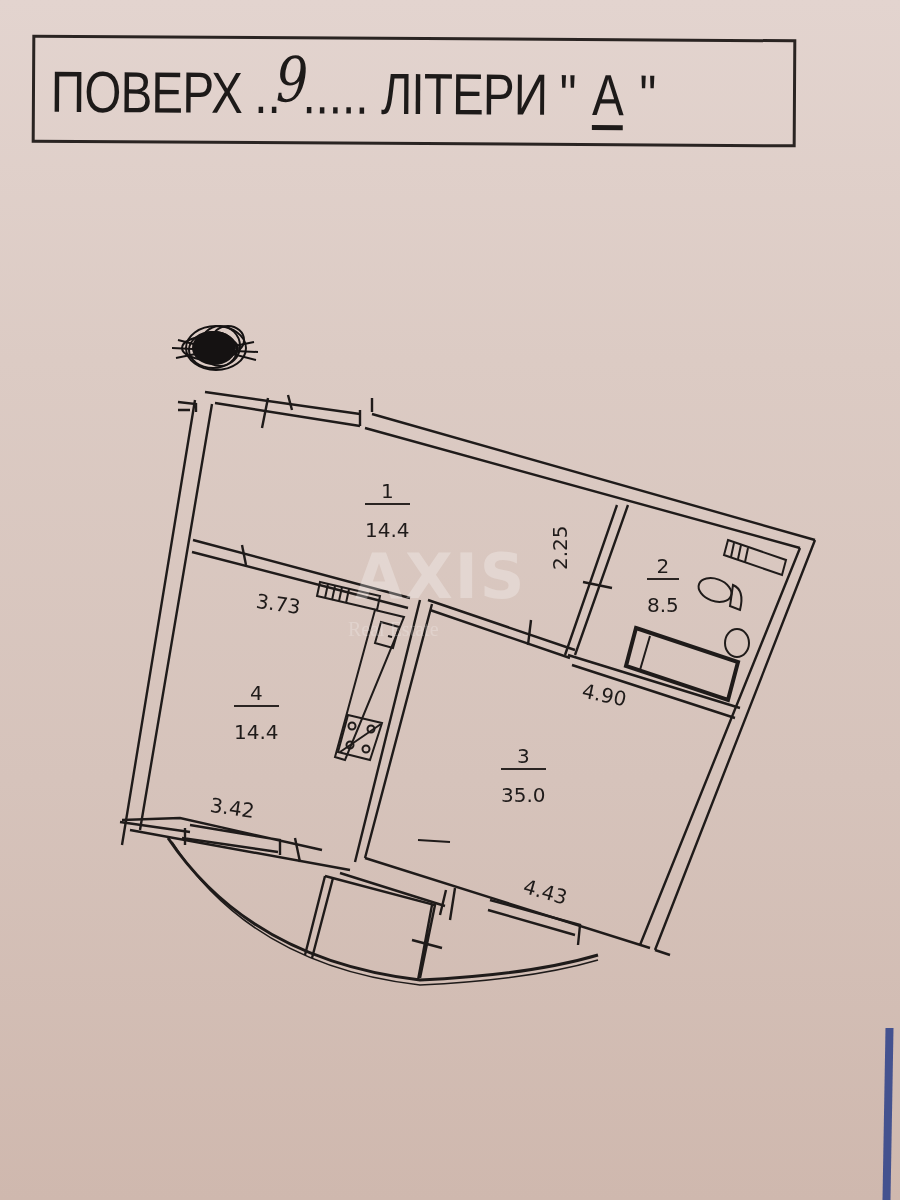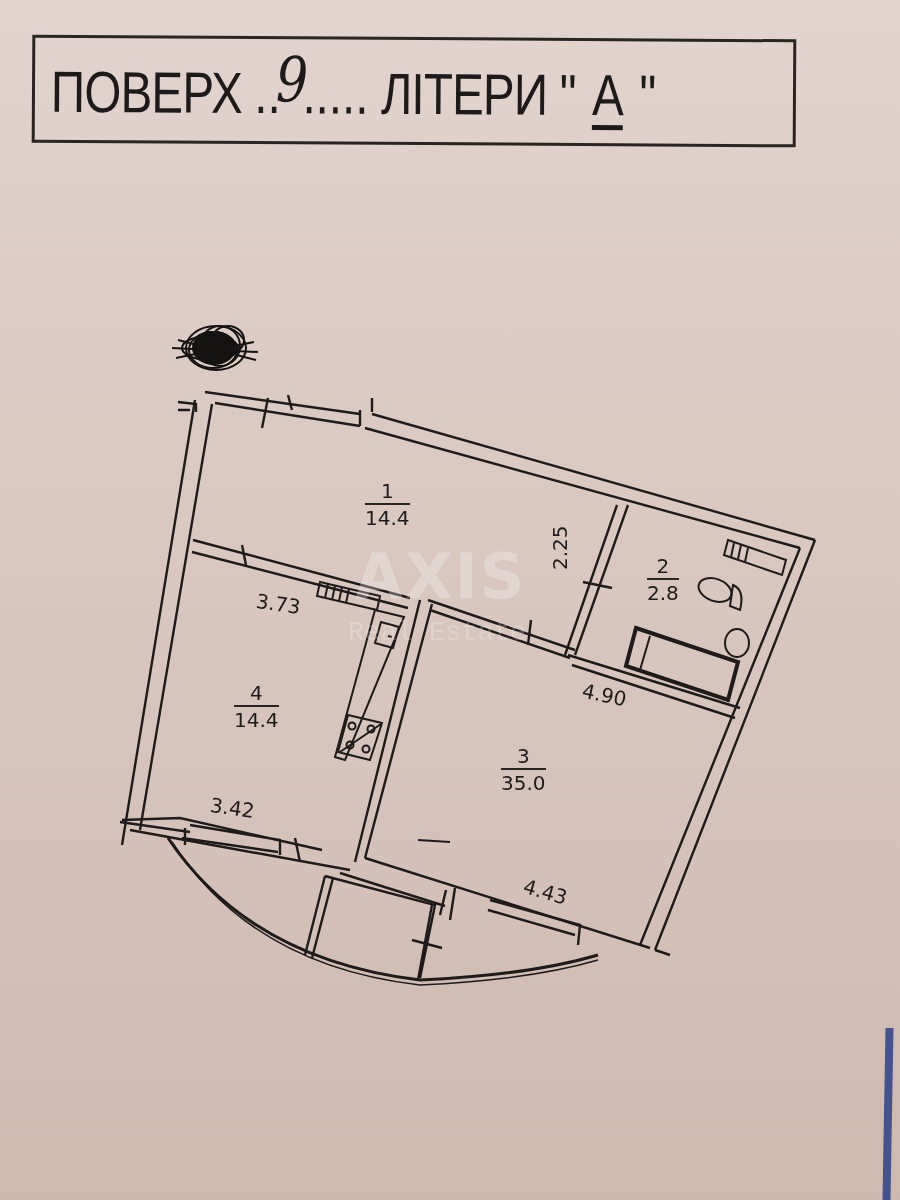--- a/index.html
+++ b/index.html
@@ -23,32 +23,32 @@
     font-family: "DejaVu Serif", serif; font-style: italic; font-size: 62px;
     position: relative; top: -12px; margin: 0 -6px;
   }
   .header-text .letter { text-decoration: underline; text-underline-offset: 10px; margin: 0 20px; }
   svg.plan { position: absolute; left: 0; top: 0; }
   .room-label {
     position: absolute; font-family: "DejaVu Sans", sans-serif; color: #1f1b1a;
     font-size: 20px; text-align: center; line-height: 22px;
   }
   .room-label .num { display: block; border-bottom: 2px solid #2a2422; padding: 0 6px 1px; }
-  .room-label .area { display: block; padding-top: 2px; }
+  .room-label .area { display: block; padding-top: 14px; }
   .dim {
     position: absolute; font-family: "DejaVu Sans", sans-serif; font-size: 20px; color: #1f1b1a;
     white-space: nowrap;
   }
   .watermark {
     position: absolute; left: 355px; top: 540px; color: rgba(255,255,255,0.28);
     font-family: "DejaVu Sans", sans-serif; font-weight: bold; font-size: 62px; letter-spacing: 2px; text-align: center;
   }
   .watermark-sub {
     position: absolute; left: 348px; top: 618px; color: rgba(255,255,255,0.22);
-    font-family: Liberation Mono, monospace; font-size: 27px;
+    font-family: Liberation Serif, serif; font-size: 20px;
   }
   .scribble { position: absolute; left: 168px; top: 318px; width: 98px; height: 62px; }
   .blue-mark {
     position: absolute; left: 884px; top: 1028px; width: 8px; height: 172px;
     background: #2c3f8a; opacity: 0.85; transform: rotate(1deg);
   }
 </style>
 </head>
 <body>
 
@@ -162,21 +162,21 @@
 
 <div class="watermark">AXIS</div>
 <div class="watermark-sub">Real Estate</div>
 
 <div class="room-label" style="left:365px; top:480px;">
   <span class="num">1</span>
   <span class="area">14.4</span>
 </div>
 <div class="room-label" style="left:647px; top:555px;">
   <span class="num">2</span>
-  <span class="area">2.8</span>
+  <span class="area">8.5</span>
 </div>
 <div class="room-label" style="left:501px; top:745px;">
   <span class="num">3</span>
   <span class="area">35.0</span>
 </div>
 <div class="room-label" style="left:234px; top:682px;">
   <span class="num">4</span>
   <span class="area">14.4</span>
 </div>
 

